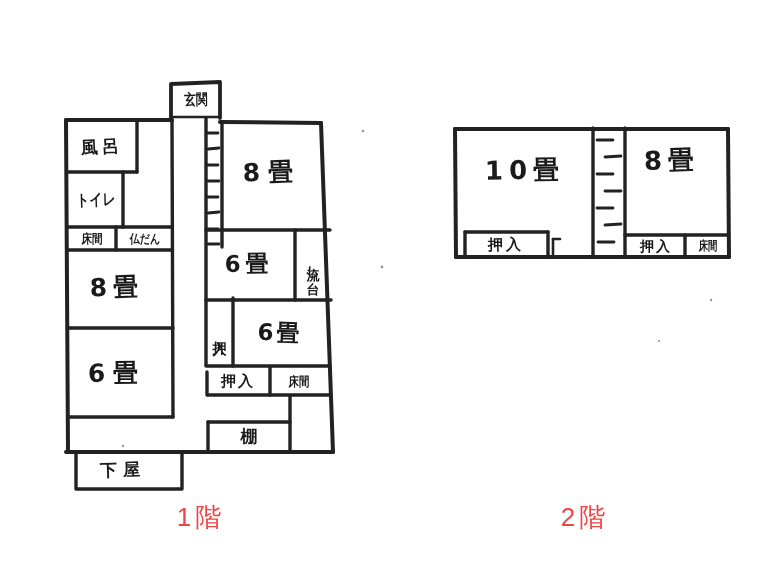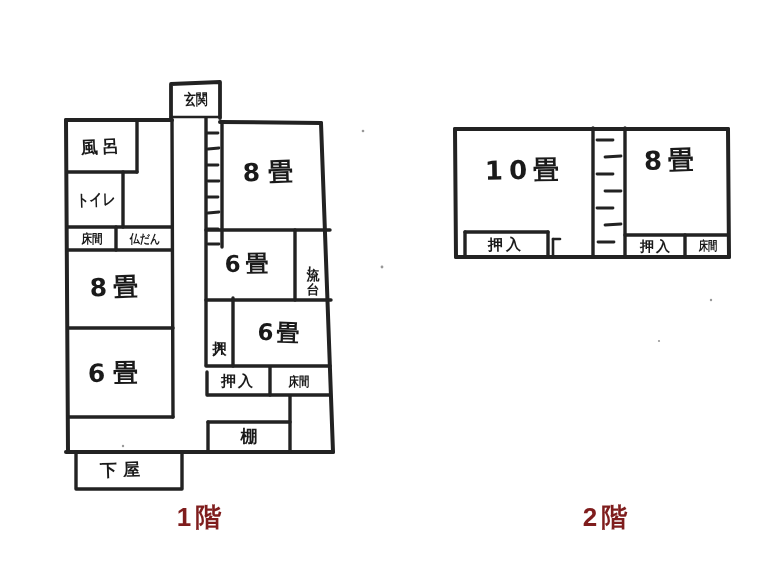--- a/index.html
+++ b/index.html
@@ -17,22 +17,22 @@
     color:#1a1a1a;
     white-space:nowrap;
     font-weight:600;
     line-height:1;
   }
   .vert{
     writing-mode:vertical-rl;
     text-orientation:upright;
   }
   .title{
-    font-weight:700;
-    color:#7f1d1d;
+    font-weight:400;
+    color:#ef4444;
     letter-spacing:4px;
     font-family:"Liberation Sans","DejaVu Sans",sans-serif;
   }
 </style>
 </head>
 <body>
 
 <div class="canvas">
 
   <svg class="plan-svg" width="780" height="579" viewBox="0 0 780 579">
@@ -164,15 +164,15 @@
   <div class="label" style="left:672px;top:160px;font-size:26px;letter-spacing:6px;transform:translate(-50%,-50%) rotate(-2deg);">8畳</div>
 
   <div class="label" style="left:506px;top:245px;font-size:15px;letter-spacing:3px;transform:translate(-50%,-50%) rotate(-1deg);">押入</div>
 
   <div class="label" style="left:656px;top:246px;font-size:14px;letter-spacing:2px;">押入</div>
 
   <div class="label" style="left:708px;top:246px;font-size:12.5px;transform:translate(-50%,-50%) scaleX(.75);">床間</div>
 
   <div class="label title" style="left:201px;top:517px;font-size:26px;">1階</div>
 
-  <div class="label title" style="left:607px;top:517px;font-size:26px;text-align:right;">2階</div>
+  <div class="label title" style="left:585px;top:517px;font-size:26px;text-align:right;">2階</div>
 
 </div>
 
 </body></html>

